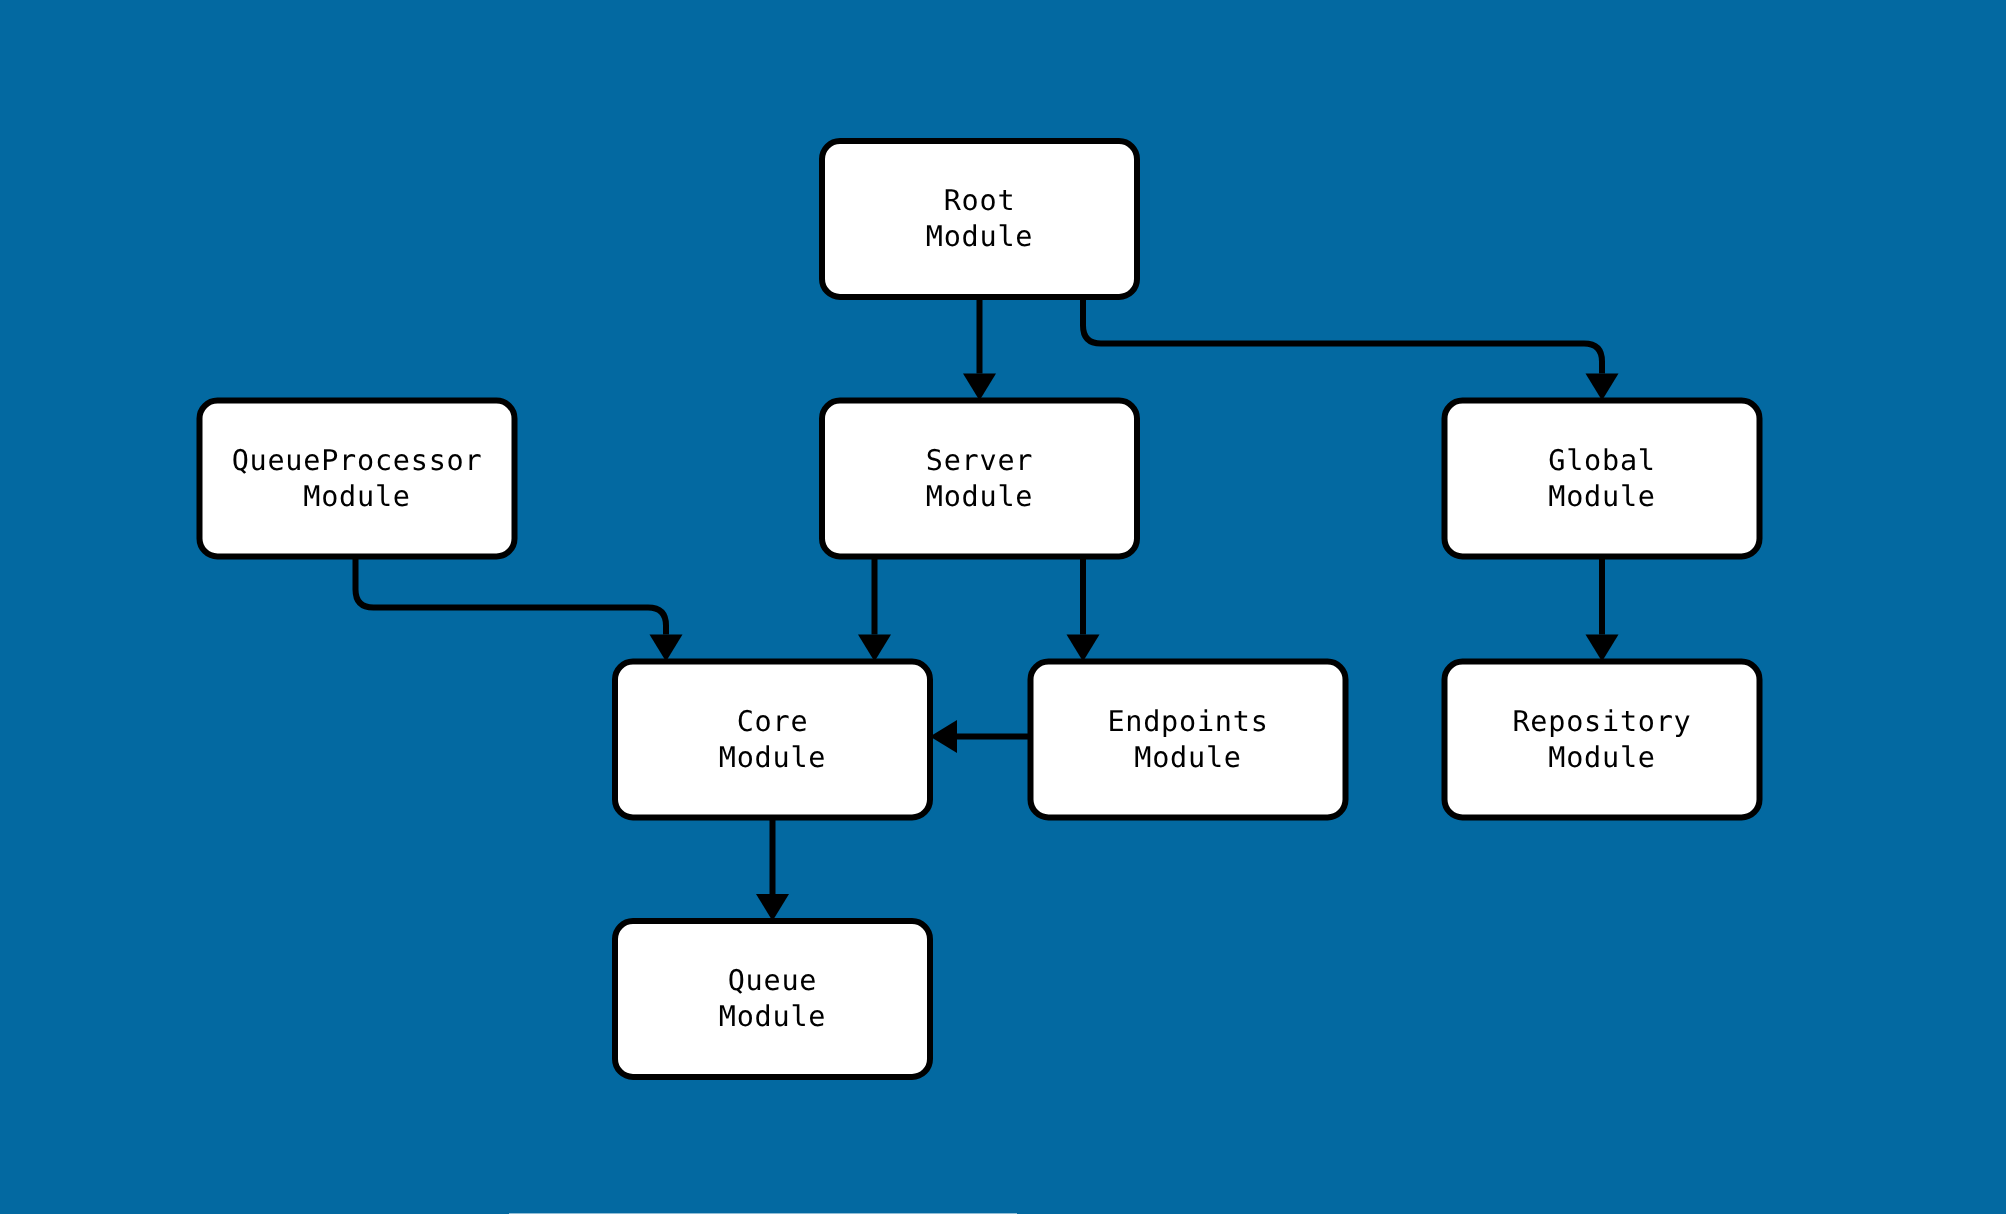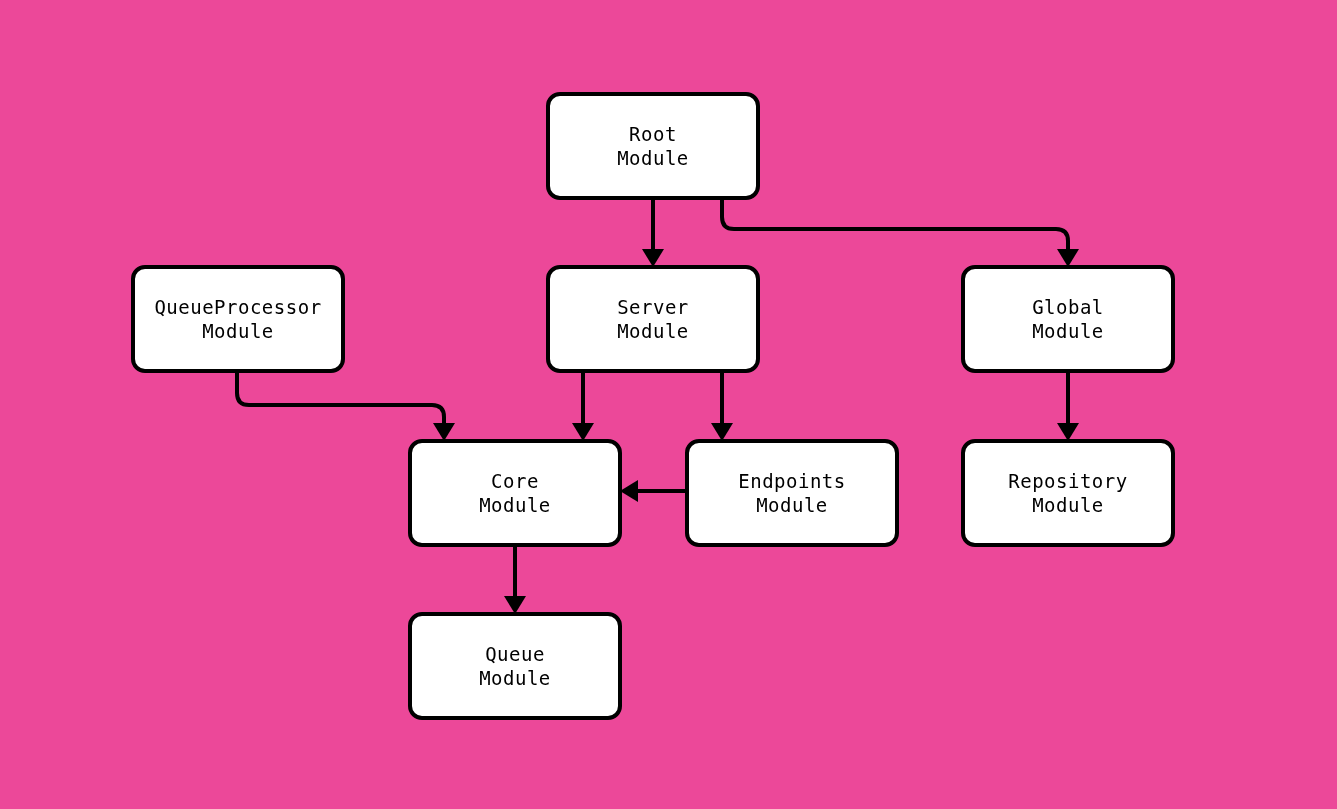--- a/index.html
+++ b/index.html
@@ -11,21 +11,21 @@
   body {
     width: 1337px;
     height: 809px;
     font-family: "DejaVu Sans Mono", "Liberation Mono", monospace;
     overflow: hidden;
   }
   #diagram-root {
     position: relative;
     width: 1337px;
     height: 809px;
-    background: #ec4899;
+    background: #0369a1;
   }
   svg.canvas {
     position: absolute;
     top: 0;
     left: 0;
     width: 1337px;
     height: 809px;
     display: block;
   }
   .node-rect {

